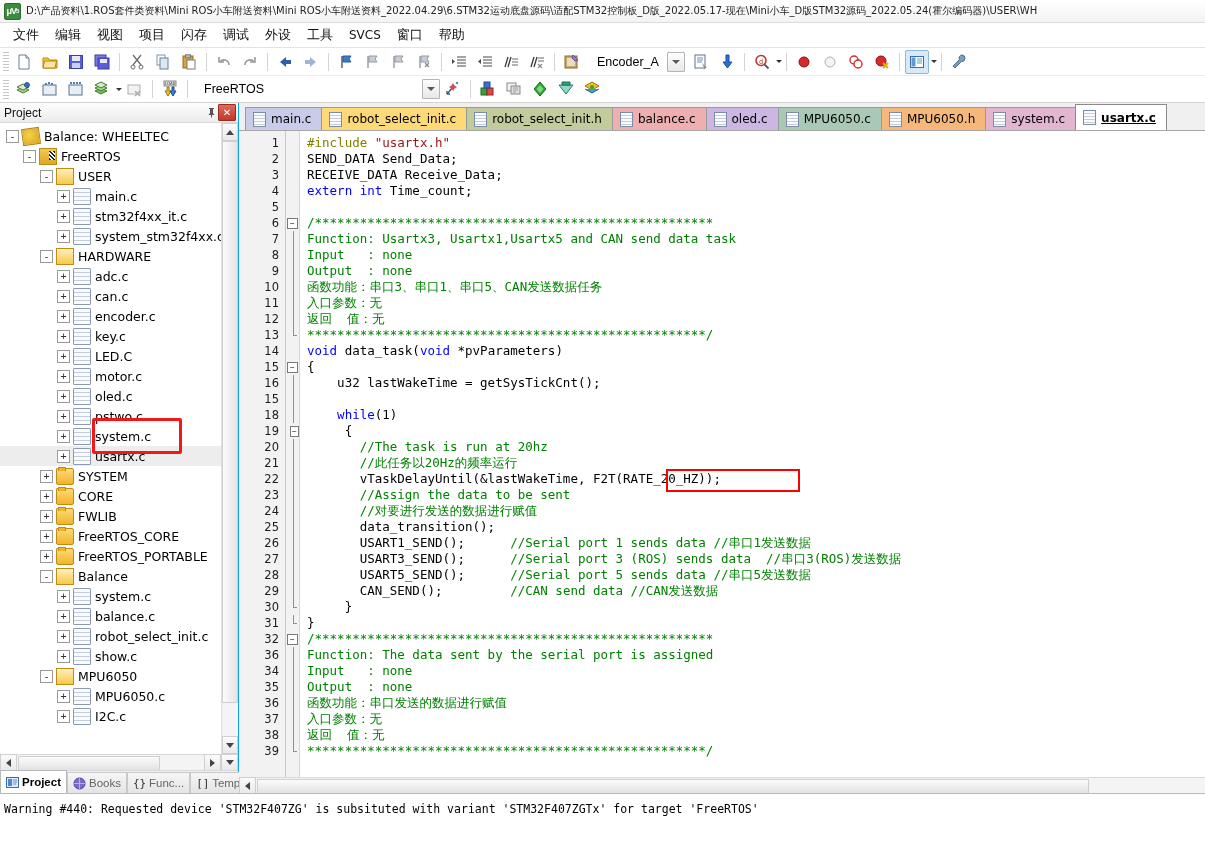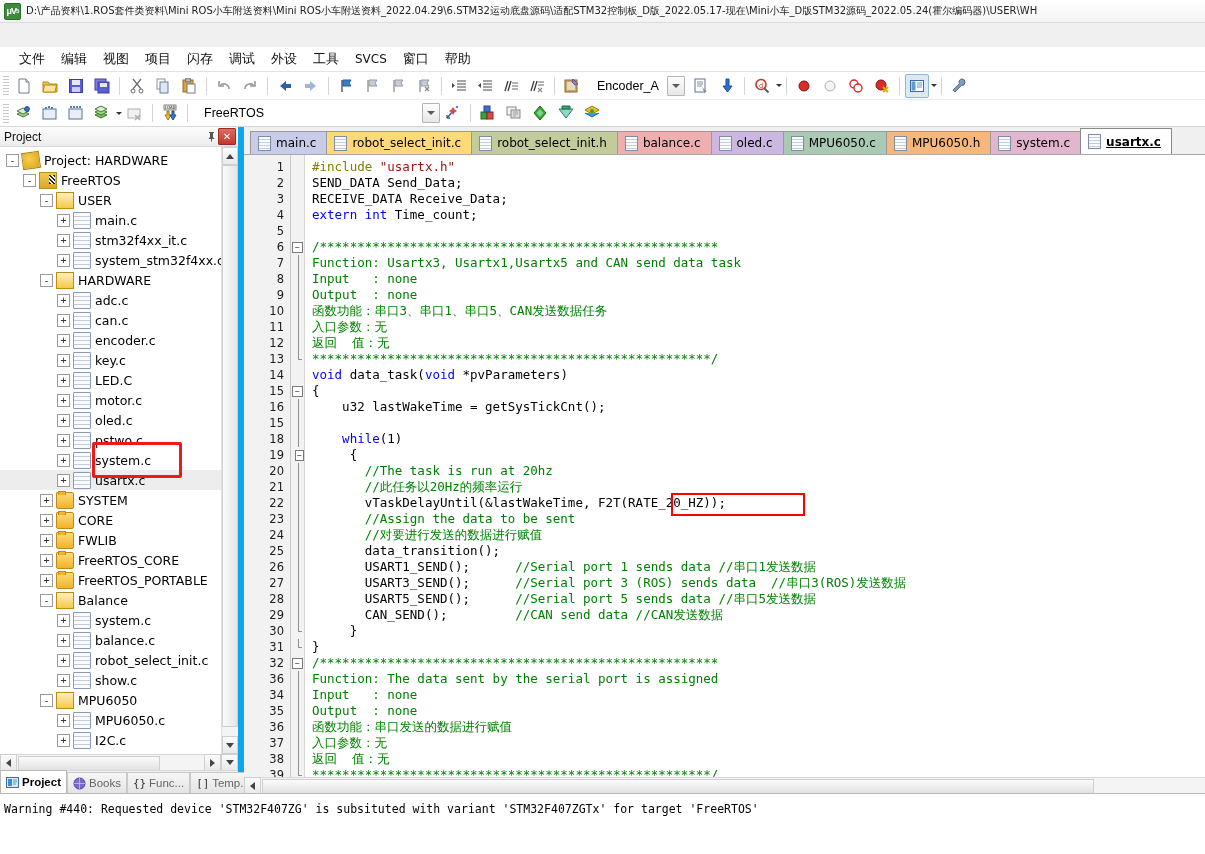--- a/index.html
+++ b/index.html
@@ -24,21 +24,21 @@
     border:1px solid #2e6b2e;
   }
   .titlebar .tb-text{
     font-size:10px;color:#222;white-space:nowrap;overflow:hidden;
     font-family:"DejaVu Sans","Liberation Sans",sans-serif;
   }
 
   
   .menubar{
     height:24px;display:flex;align-items:center;
-    background:#fff;border-bottom:1px solid #e3e3e3;padding-left:11px;flex:0 0 24px;margin-top:24px;
+    background:#fff;border-bottom:1px solid #e3e3e3;padding-left:5px;flex:0 0 24px;
   }
   .menubar .mi{
     padding:2px 8px;font-size:13px;color:#111;cursor:default;
     font-family:"DejaVu Sans","Liberation Sans",sans-serif;
   }
 
   
   .toolbar{
     height:27px;display:flex;align-items:center;background:#fff;
     border-bottom:1px solid #eceaea;flex:0 0 27px;padding-left:2px;
@@ -57,21 +57,21 @@
     width:16px;height:18px;border:1px solid #b4b4b4;background:linear-gradient(#fdfdfd,#e8e8e8);
     display:flex;align-items:center;justify-content:center;border-radius:1px;
   }
   .arrow-dn{width:0;height:0;border-left:4px solid transparent;border-right:4px solid transparent;border-top:4px solid #5a5a5a;}
   .mini-arrow{width:0;height:0;border-left:3px solid transparent;border-right:3px solid transparent;border-top:3px solid #333;margin-left:1px;}
 
   
   .body{display:flex;flex:1 1 auto;min-height:0;background:#f0f0f0;}
 
   
-  .projpane{width:238px;flex:0 0 238px;display:flex;flex-direction:column;background:#f97316;border-right:6px solid #0ea5e9;}
+  .projpane{width:238px;flex:0 0 238px;display:flex;flex-direction:column;background:#f97316;border-right:1px solid #0ea5e9;}
   .pp-head{
     height:19px;flex:0 0 19px;display:flex;align-items:center;
     background:linear-gradient(#fdfdfd,#ececec);border-bottom:1px solid #d8d8d8;
     padding-left:4px;font-size:12px;color:#111;
   }
   .pp-head .ttl{flex:1;}
   .pin{width:14px;height:14px;display:flex;align-items:center;justify-content:center;font-size:11px;color:#444;}
   .closebox{
     width:16px;height:15px;margin-right:2px;background:linear-gradient(#e06a62,#c0392b);
     color:#fff;font-size:10px;display:flex;align-items:center;justify-content:center;
@@ -551,21 +551,21 @@
             </svg>
         </span>
         <span class="closebox">✕</span>
       </div>
 
       <div class="tree-wrap">
         <div class="tree" id="tree">
             <div class="node" style="padding-left: 6px;">
               <span class="exp">-</span>
               <span class="ico proj"></span>
-              <span>Project: HARDWARE</span>
+              <span>Balance: WHEELTEC</span>
             </div>
             <div class="node" style="padding-left: 23px;">
               <span class="exp">-</span>
               <span class="ico tgt"></span>
               <span>FreeRTOS</span>
             </div>
             <div class="node" style="padding-left: 40px;">
               <span class="exp">-</span>
               <span class="ico folder-open"></span>
               <span>USER</span>

